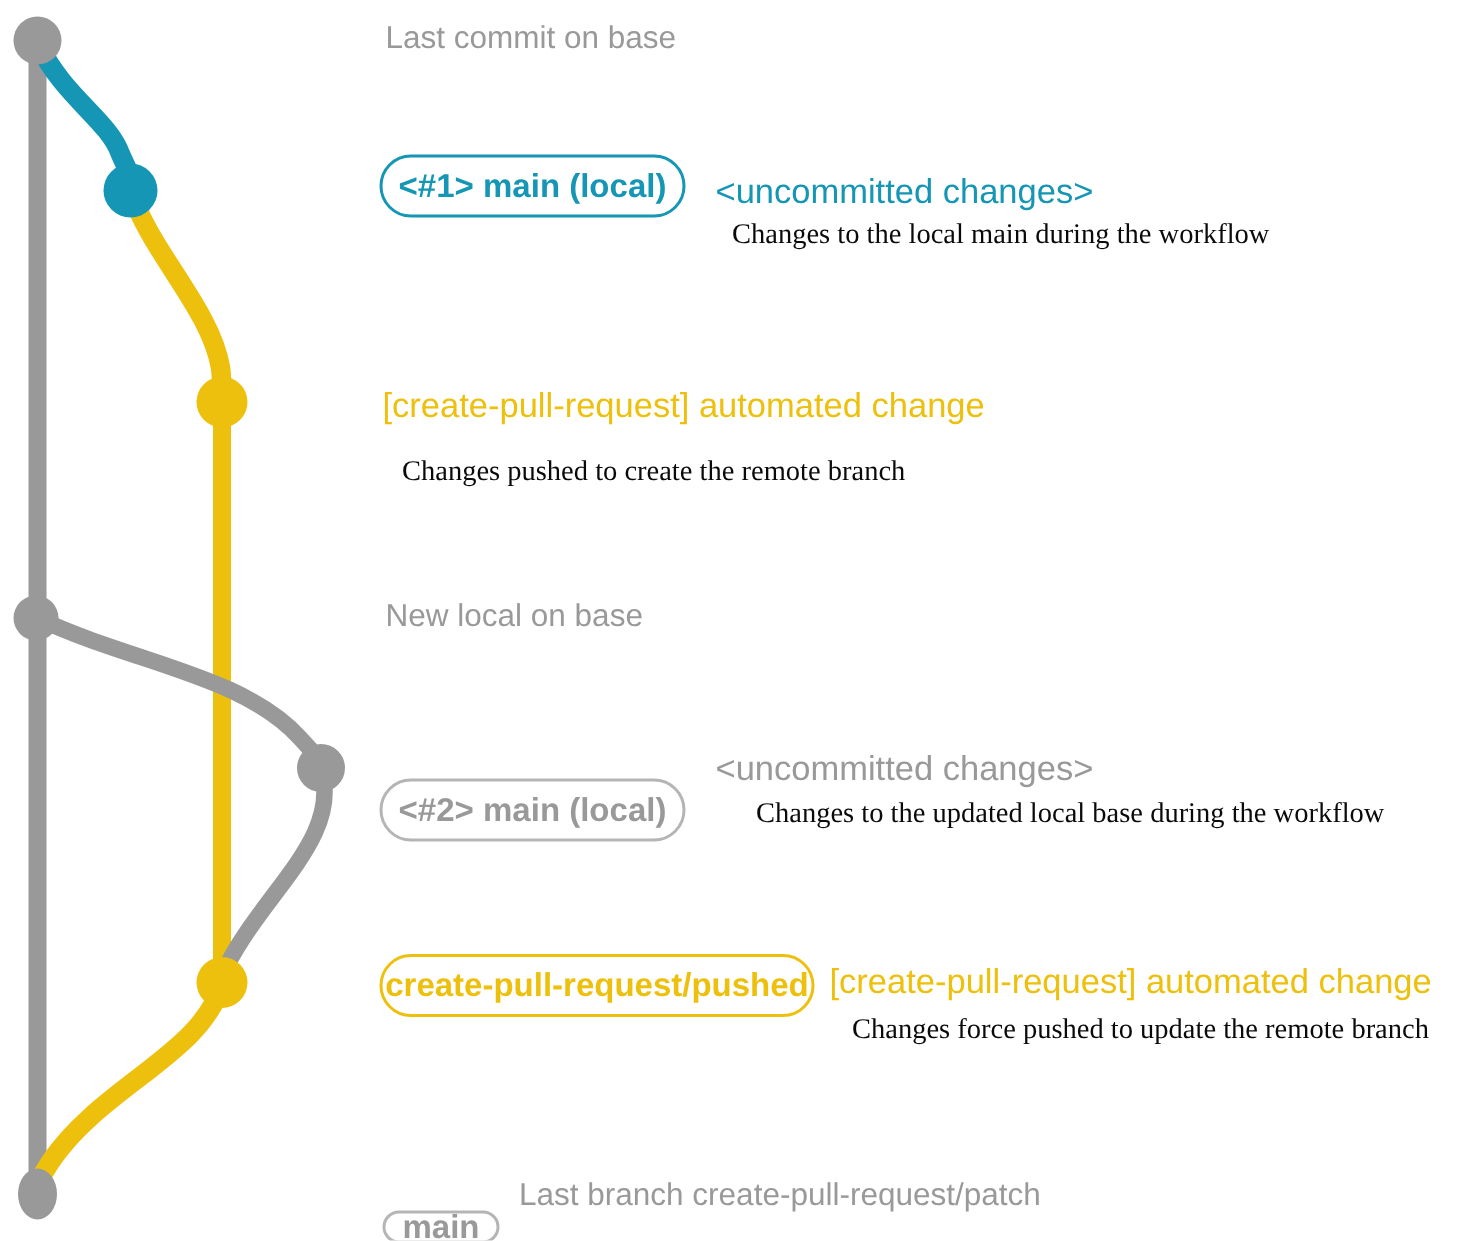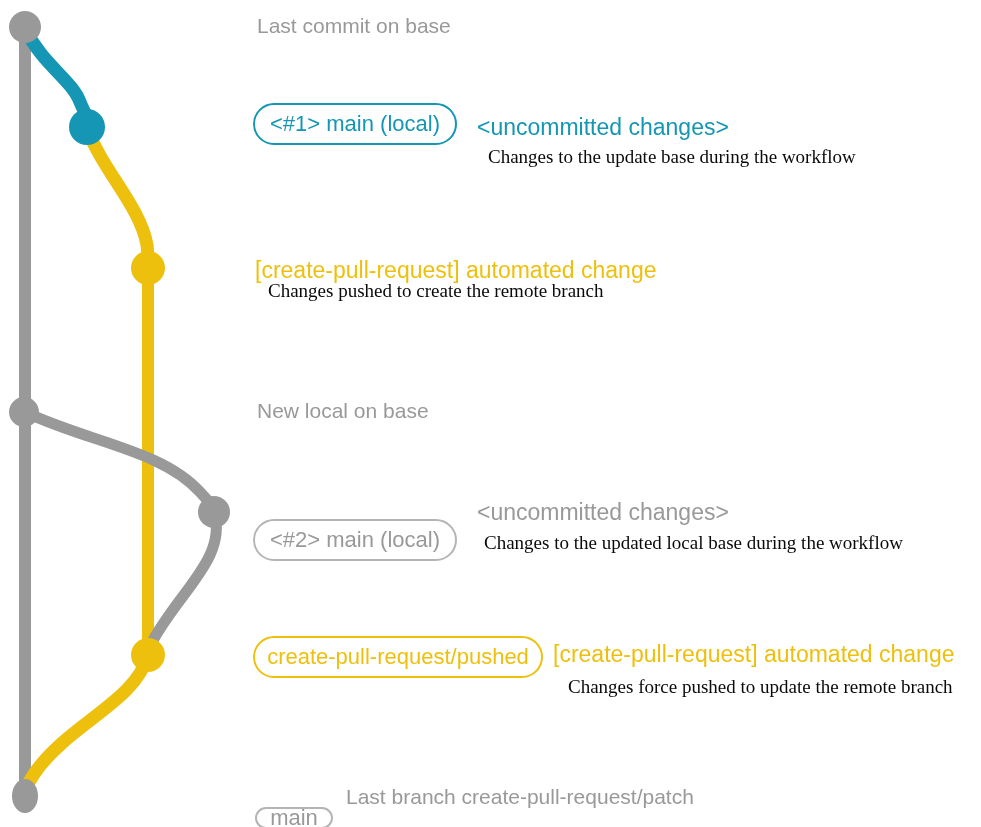--- a/index.html
+++ b/index.html
@@ -32,20 +32,21 @@
     box-sizing: border-box;
     border: 2px solid;
     border-radius: 21px;
     display: flex;
     align-items: center;
     justify-content: center;
     font-size: 22px;
     line-height: 1;
     white-space: nowrap;
     background: var(--background, #fff);
+    font-weight: bold;
   }
   .badge.b-blue   { border-color: var(--blue);        color: var(--blue); }
   .badge.b-gray   { border-color: var(--gray_border); color: var(--gray); margin-top: 28px; }
   .badge.b-yellow { border-color: var(--yellow);      color: var(--yellow); }
 
   .note {
     position: absolute;
     font-size: 21px;
     line-height: 1.15;
     color: var(--gray);
@@ -95,29 +96,29 @@
   <circle class="f-gray" cx="24" cy="412" r="15"></circle>
   <circle class="f-gray" cx="214" cy="512" r="16"></circle>
   <circle class="f-yellow" cx="148" cy="655" r="17"></circle>
   <ellipse class="f-gray" cx="25" cy="796" rx="13" ry="17"></ellipse>
 </svg>
 
 <div class="note" style="left:257px; top:14px;">Last commit on base</div>
 
 <div class="badge b-blue" style="left:253px; top:103px; width:204px; height:42px;">&lt;#1&gt; main (local)</div>
 <div class="hl t-blue" style="left:477px; top:114px;">&lt;uncommitted changes&gt;</div>
-<div class="desc" style="left:488px; top:146px;">Changes to the update base during the workflow</div>
+<div class="desc" style="left:488px; top:146px;">Changes to the local main during the workflow</div>
 
 <div class="hl t-yellow" style="left:255px; top:257px;">[create-pull-request] automated change</div>
-<div class="desc" style="left:268px; top:280px;">Changes pushed to create the remote branch</div>
+<div class="desc" style="left:268px; top:304px;">Changes pushed to create the remote branch</div>
 
 <div class="note" style="left:257px; top:399px;">New local on base</div>
 
 <div class="badge b-gray" style="left:253px; top:491px; width:204px; height:42px;">&lt;#2&gt; main (local)</div>
 <div class="hl t-gray" style="left:477px; top:499px;">&lt;uncommitted changes&gt;</div>
-<div class="desc" style="left:484px; top:532px;">Changes to the updated local base during the workflow</div>
+<div class="desc" style="left:504px; top:532px;">Changes to the updated local base during the workflow</div>
 
 <div class="badge b-yellow" style="left:253px; top:636px; width:290px; height:42px;">create-pull-request/pushed</div>
 <div class="hl t-yellow" style="left:553px; top:641px;">[create-pull-request] automated change</div>
 <div class="desc" style="left:568px; top:676px;">Changes force pushed to update the remote branch</div>
 
 <div class="badge b-gray" style="left:255px; top:779px; width:78px; height:22px; border-radius:18px;">main</div>
 <div class="note" style="left:346px; top:785px;">Last branch create-pull-request/patch</div>
 
 </body></html>

